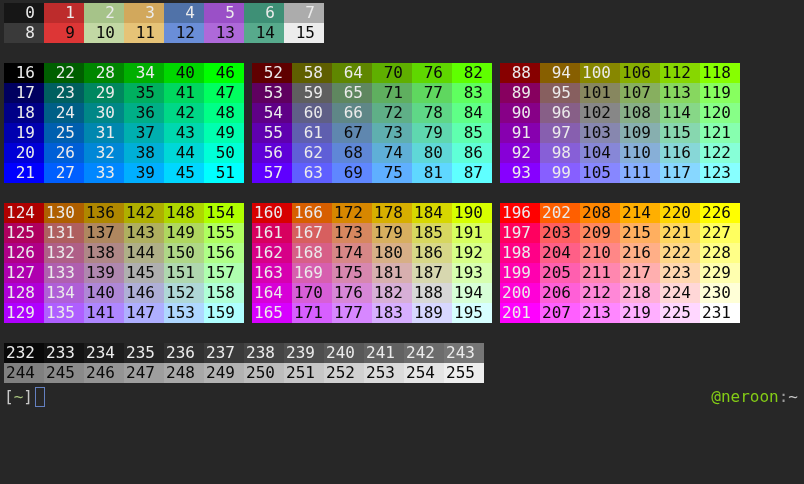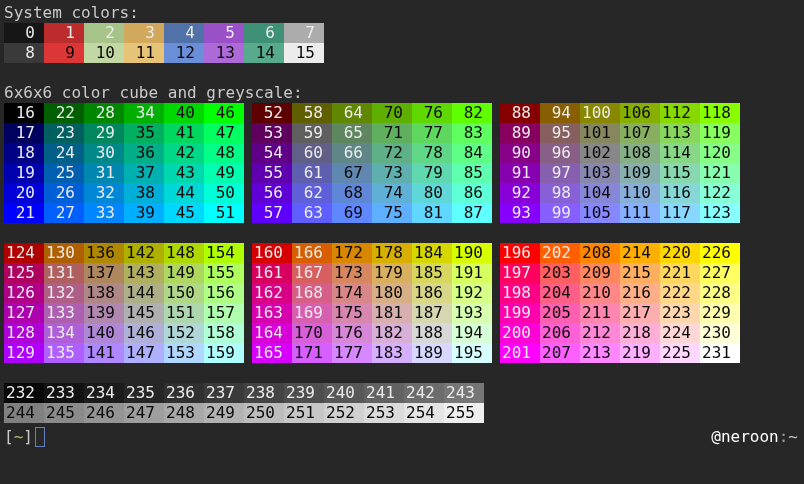--- a/index.html
+++ b/index.html
@@ -23,30 +23,28 @@
     display:inline-block;width:10px;height:20px;box-sizing:border-box;
     border:1px solid #6480c0;vertical-align:top;margin-left:2px;
   }
 </style>
 </head>
 <body>
 
 <div class="terminal" style="background: rgb(39, 39, 39); color: rgb(201, 201, 201);">
 
 
-  <div class="line">System colors:</div>
 
   <div>
       <div class="crow"><span class="cell" style="background: rgb(22, 22, 22); color: rgb(235, 235, 235);">0</span><span class="cell" style="background: rgb(189, 44, 44); color: rgb(235, 235, 235);">1</span><span class="cell" style="background: rgb(166, 195, 137); color: rgb(235, 235, 235);">2</span><span class="cell" style="background: rgb(210, 168, 92); color: rgb(235, 235, 235);">3</span><span class="cell" style="background: rgb(80, 114, 168); color: rgb(235, 235, 235);">4</span><span class="cell" style="background: rgb(154, 80, 199); color: rgb(235, 235, 235);">5</span><span class="cell" style="background: rgb(62, 144, 118); color: rgb(235, 235, 235);">6</span><span class="cell" style="background: rgb(172, 172, 172); color: rgb(235, 235, 235);">7</span></div>
       <div class="crow"><span class="cell" style="background: rgb(58, 58, 58); color: rgb(235, 235, 235);">8</span><span class="cell" style="background: rgb(221, 54, 54); color: rgb(10, 10, 10);">9</span><span class="cell" style="background: rgb(194, 216, 164); color: rgb(10, 10, 10);">10</span><span class="cell" style="background: rgb(230, 195, 119); color: rgb(10, 10, 10);">11</span><span class="cell" style="background: rgb(106, 142, 216); color: rgb(10, 10, 10);">12</span><span class="cell" style="background: rgb(174, 105, 217); color: rgb(10, 10, 10);">13</span><span class="cell" style="background: rgb(87, 170, 140); color: rgb(10, 10, 10);">14</span><span class="cell" style="background: rgb(236, 236, 236); color: rgb(10, 10, 10);">15</span></div>
     </div>
 
   <div class="blank"></div>
 
-  <div class="line">6x6x6 color cube and greyscale:</div>
 
   <div class="blocks">
     <div>
         <div class="crow"><span class="cell" style="background: rgb(0, 0, 0); color: rgb(235, 235, 235);">16</span><span class="cell" style="background: rgb(0, 95, 0); color: rgb(235, 235, 235);">22</span><span class="cell" style="background: rgb(0, 135, 0); color: rgb(235, 235, 235);">28</span><span class="cell" style="background: rgb(0, 175, 0); color: rgb(235, 235, 235);">34</span><span class="cell" style="background: rgb(0, 215, 0); color: rgb(10, 10, 10);">40</span><span class="cell" style="background: rgb(0, 255, 0); color: rgb(10, 10, 10);">46</span></div>
         <div class="crow"><span class="cell" style="background: rgb(0, 0, 95); color: rgb(235, 235, 235);">17</span><span class="cell" style="background: rgb(0, 95, 95); color: rgb(235, 235, 235);">23</span><span class="cell" style="background: rgb(0, 135, 95); color: rgb(235, 235, 235);">29</span><span class="cell" style="background: rgb(0, 175, 95); color: rgb(10, 10, 10);">35</span><span class="cell" style="background: rgb(0, 215, 95); color: rgb(10, 10, 10);">41</span><span class="cell" style="background: rgb(0, 255, 95); color: rgb(10, 10, 10);">47</span></div>
         <div class="crow"><span class="cell" style="background: rgb(0, 0, 135); color: rgb(235, 235, 235);">18</span><span class="cell" style="background: rgb(0, 95, 135); color: rgb(235, 235, 235);">24</span><span class="cell" style="background: rgb(0, 135, 135); color: rgb(235, 235, 235);">30</span><span class="cell" style="background: rgb(0, 175, 135); color: rgb(10, 10, 10);">36</span><span class="cell" style="background: rgb(0, 215, 135); color: rgb(10, 10, 10);">42</span><span class="cell" style="background: rgb(0, 255, 135); color: rgb(10, 10, 10);">48</span></div>
         <div class="crow"><span class="cell" style="background: rgb(0, 0, 175); color: rgb(235, 235, 235);">19</span><span class="cell" style="background: rgb(0, 95, 175); color: rgb(235, 235, 235);">25</span><span class="cell" style="background: rgb(0, 135, 175); color: rgb(235, 235, 235);">31</span><span class="cell" style="background: rgb(0, 175, 175); color: rgb(10, 10, 10);">37</span><span class="cell" style="background: rgb(0, 215, 175); color: rgb(10, 10, 10);">43</span><span class="cell" style="background: rgb(0, 255, 175); color: rgb(10, 10, 10);">49</span></div>
         <div class="crow"><span class="cell" style="background: rgb(0, 0, 215); color: rgb(235, 235, 235);">20</span><span class="cell" style="background: rgb(0, 95, 215); color: rgb(235, 235, 235);">26</span><span class="cell" style="background: rgb(0, 135, 215); color: rgb(235, 235, 235);">32</span><span class="cell" style="background: rgb(0, 175, 215); color: rgb(10, 10, 10);">38</span><span class="cell" style="background: rgb(0, 215, 215); color: rgb(10, 10, 10);">44</span><span class="cell" style="background: rgb(0, 255, 215); color: rgb(10, 10, 10);">50</span></div>
         <div class="crow"><span class="cell" style="background: rgb(0, 0, 255); color: rgb(235, 235, 235);">21</span><span class="cell" style="background: rgb(0, 95, 255); color: rgb(235, 235, 235);">27</span><span class="cell" style="background: rgb(0, 135, 255); color: rgb(235, 235, 235);">33</span><span class="cell" style="background: rgb(0, 175, 255); color: rgb(10, 10, 10);">39</span><span class="cell" style="background: rgb(0, 215, 255); color: rgb(10, 10, 10);">45</span><span class="cell" style="background: rgb(0, 255, 255); color: rgb(10, 10, 10);">51</span></div>
       </div>
@@ -99,16 +97,16 @@
 
   <div class="blank"></div>
 
   <div>
       <div class="crow"><span class="cell" style="background: rgb(8, 8, 8); color: rgb(235, 235, 235);">232</span><span class="cell" style="background: rgb(18, 18, 18); color: rgb(235, 235, 235);">233</span><span class="cell" style="background: rgb(28, 28, 28); color: rgb(235, 235, 235);">234</span><span class="cell" style="background: rgb(38, 38, 38); color: rgb(235, 235, 235);">235</span><span class="cell" style="background: rgb(48, 48, 48); color: rgb(235, 235, 235);">236</span><span class="cell" style="background: rgb(58, 58, 58); color: rgb(235, 235, 235);">237</span><span class="cell" style="background: rgb(68, 68, 68); color: rgb(235, 235, 235);">238</span><span class="cell" style="background: rgb(78, 78, 78); color: rgb(235, 235, 235);">239</span><span class="cell" style="background: rgb(88, 88, 88); color: rgb(235, 235, 235);">240</span><span class="cell" style="background: rgb(98, 98, 98); color: rgb(235, 235, 235);">241</span><span class="cell" style="background: rgb(108, 108, 108); color: rgb(235, 235, 235);">242</span><span class="cell" style="background: rgb(118, 118, 118); color: rgb(235, 235, 235);">243</span></div>
       <div class="crow"><span class="cell" style="background: rgb(128, 128, 128); color: rgb(10, 10, 10);">244</span><span class="cell" style="background: rgb(138, 138, 138); color: rgb(10, 10, 10);">245</span><span class="cell" style="background: rgb(148, 148, 148); color: rgb(10, 10, 10);">246</span><span class="cell" style="background: rgb(158, 158, 158); color: rgb(10, 10, 10);">247</span><span class="cell" style="background: rgb(168, 168, 168); color: rgb(10, 10, 10);">248</span><span class="cell" style="background: rgb(178, 178, 178); color: rgb(10, 10, 10);">249</span><span class="cell" style="background: rgb(188, 188, 188); color: rgb(10, 10, 10);">250</span><span class="cell" style="background: rgb(198, 198, 198); color: rgb(10, 10, 10);">251</span><span class="cell" style="background: rgb(208, 208, 208); color: rgb(10, 10, 10);">252</span><span class="cell" style="background: rgb(218, 218, 218); color: rgb(10, 10, 10);">253</span><span class="cell" style="background: rgb(228, 228, 228); color: rgb(10, 10, 10);">254</span><span class="cell" style="background: rgb(238, 238, 238); color: rgb(10, 10, 10);">255</span></div>
     </div>
 
   <div class="bottom">
     <span><span>[</span><span style="color: rgb(169, 196, 127);">~</span><span>]</span><span class="cursor" style="border-color: rgb(100, 128, 192);"></span></span>
-    <span><span style="color: #ffffff;">@neroon</span><span style="color: rgb(154, 154, 154);">:</span><span>~</span></span>
+    <span><span style="color: #84cc16;">@neroon</span><span style="color: rgb(154, 154, 154);">:</span><span>~</span></span>
   </div>
 
 </div>
 
 </body></html>

